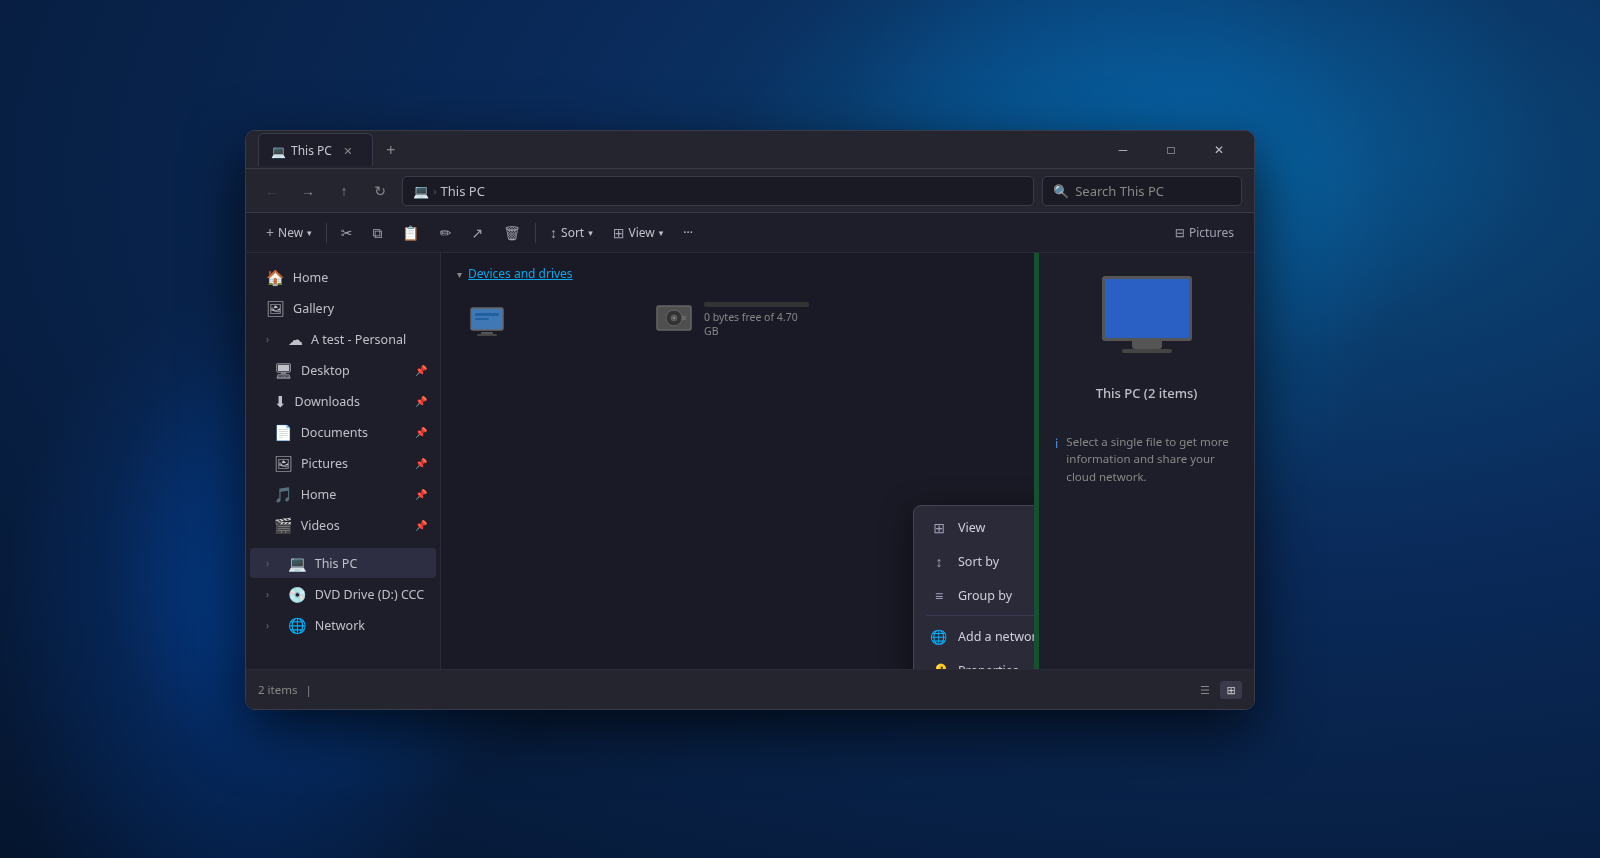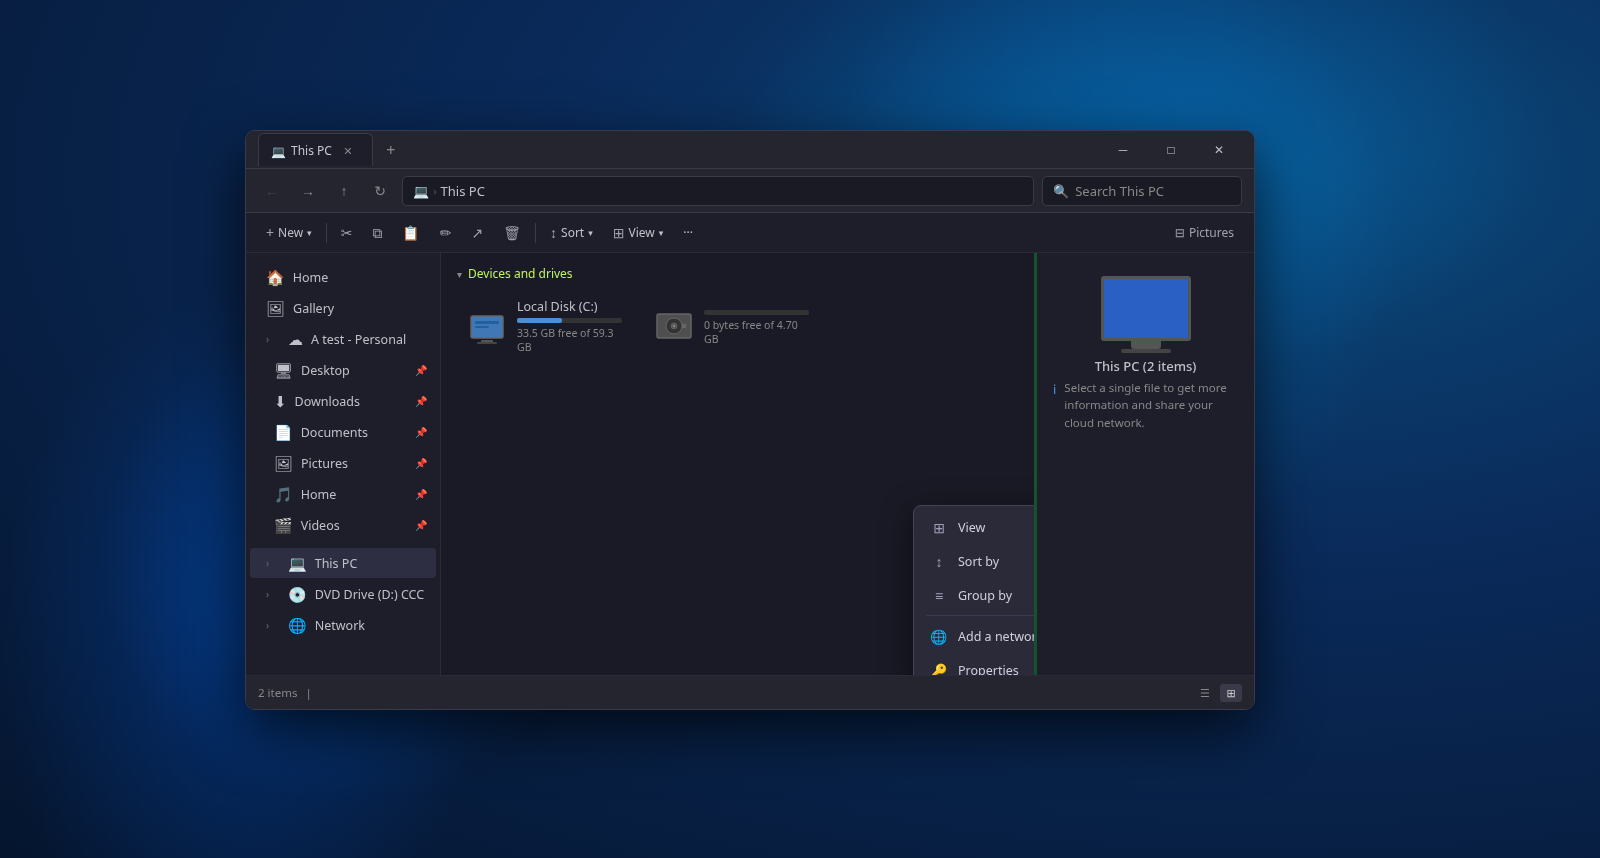--- a/index.html
+++ b/index.html
@@ -236,21 +236,21 @@
       padding: 12px 16px;
     }
     .section-header {
       display: flex; align-items: center;
       gap: 6px;
       font-size: 12px;
       color: #888;
       margin-bottom: 10px;
     }
     .section-header-arrow { font-size: 10px; }
-    .section-header-label { font-size: 12px; color: #bef264; }
+    .section-header-label { font-size: 12px; color: #0ea5e9; text-decoration: underline; }
 
     
     .drives-row {
       display: flex;
       gap: 12px;
       margin-bottom: 16px;
     }
     .drive-item {
       display: flex;
       align-items: center;
@@ -264,27 +264,27 @@
     .drive-info { flex: 1; }
     .drive-name { font-size: 12.5px; color: #c0c0c8; }
     .drive-bar-container { height: 5px; background: #333; border-radius: 2px; margin: 3px 0; }
     .drive-bar { height: 100%; background: #4a90d9; border-radius: 2px; }
     .drive-space { font-size: 10.5px; color: #888; }
 
     
     .right-panel {
       width: 220px;
       background: #1e1e2a;
-      border-left: 3px solid #14532d;
+      border-left: 5px solid #14532d;
       flex-shrink: 0;
       display: flex;
       flex-direction: column;
       align-items: center;
       padding: 20px 16px;
-      gap: 4px;
+      gap: 31px;
     }
     .right-panel-monitor {
       width: 100px; height: 80px;
       display: flex; flex-direction: column;
       align-items: center; justify-content: flex-end;
     }
     .monitor-screen {
       width: 90px; height: 65px;
       background: #2a5fc4;
       border-radius: 3px;
@@ -312,21 +312,21 @@
       align-items: flex-start;
       gap: 8px;
       font-size: 11.5px;
       color: #888;
       line-height: 1.5;
     }
     .info-icon { color: #4a90d9; font-size: 13px; flex-shrink: 0; margin-top: 1px; }
 
     
     .status-bar {
-      height: 34px;
+      height: 40px;
       background: #252530;
       border-top: 1px solid #2a2a38;
       display: flex;
       align-items: center;
       padding: 0 12px;
       font-size: 11.5px;
       color: #888;
       flex-shrink: 0;
       border-radius: 0 0 10px 10px;
       gap: 8px;
@@ -547,27 +547,20 @@
         <div class="drive-item">
           <div class="drive-icon">
             <svg width="40" height="40" viewBox="0 0 40 40">
               <rect x="4" y="10" width="32" height="22" rx="2" fill="#4a90d9" opacity="0.8"></rect>
               <rect x="4" y="10" width="32" height="22" rx="2" fill="none" stroke="#666" stroke-width="1.5"></rect>
               <rect x="8" y="15" width="24" height="3" rx="1" fill="#2060a0"></rect>
               <rect x="8" y="20" width="14" height="2" rx="1" fill="#2060a0"></rect>
               <rect x="14" y="34" width="12" height="3" rx="1" fill="#555"></rect>
               <rect x="10" y="36" width="20" height="2" rx="1" fill="#444"></rect>
             </svg>
-          </div>
-          <div class="drive-info">
-            <div class="drive-name">Local Disk (C:)</div>
-            <div class="drive-bar-container">
-              <div class="drive-bar" style="width: 43%;"></div>
-            </div>
-            <div class="drive-space">33.5 GB free of 59.3 GB</div>
           </div>
         </div>
 
         <div class="drive-item">
           <div class="drive-icon">
             <svg width="40" height="40" viewBox="0 0 40 40">
               <rect x="3" y="8" width="34" height="24" rx="2" fill="#555" opacity="0.9"></rect>
               <rect x="3" y="8" width="34" height="24" rx="2" fill="none" stroke="#666" stroke-width="1.5"></rect>
               <circle cx="20" cy="20" r="8" fill="#333" stroke="#666" stroke-width="1"></circle>
               <circle cx="20" cy="20" r="3" fill="#555" stroke="#777" stroke-width="0.5"></circle>

